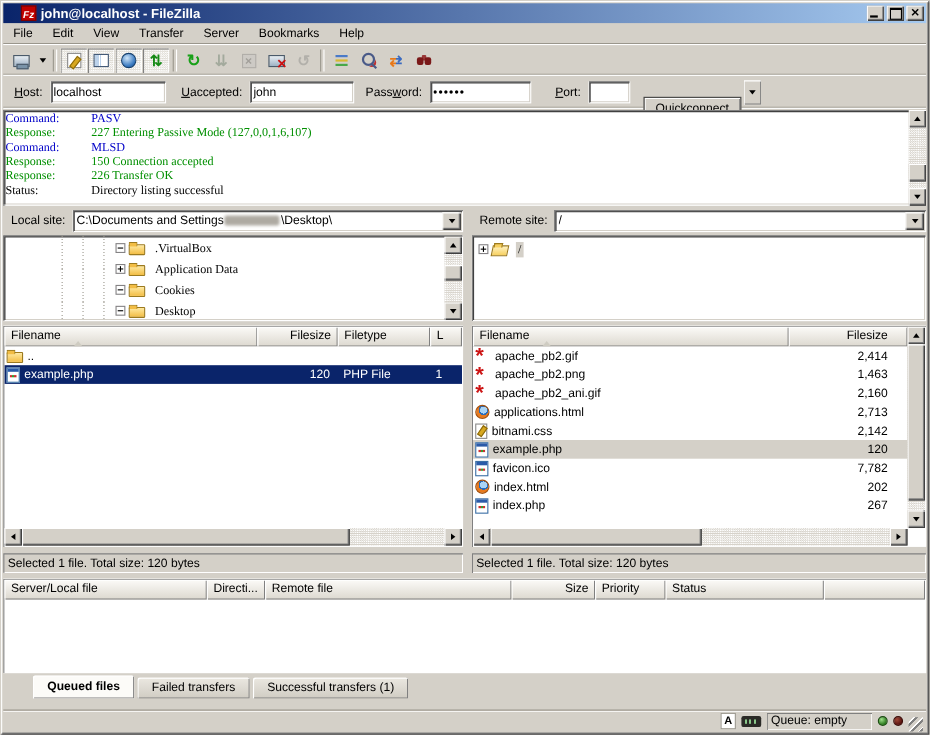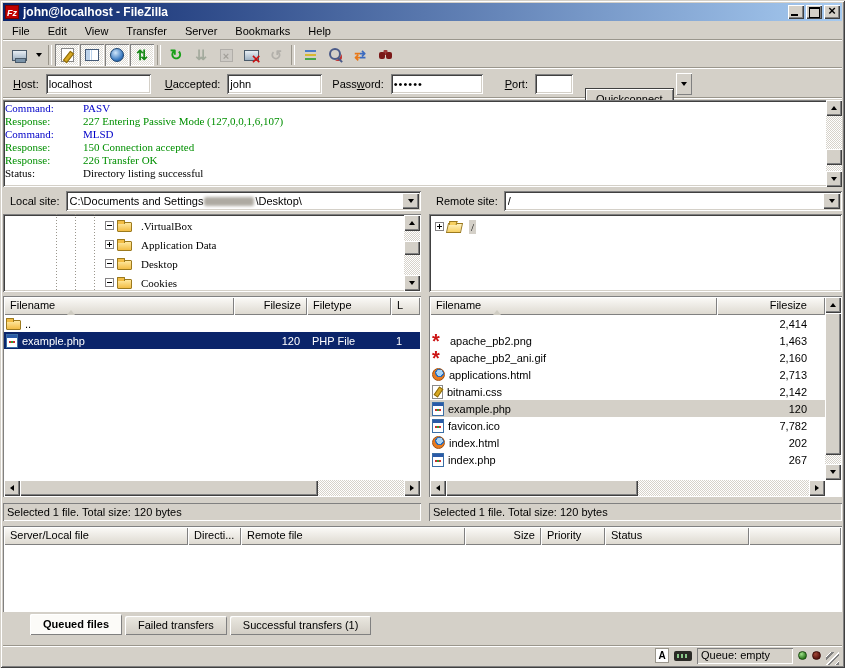--- a/index.html
+++ b/index.html
@@ -16,21 +16,21 @@
   .sunken-white { background:#fff;
     box-shadow: inset 1px 1px 0 #808080, inset -1px -1px 0 #ffffff,
                 inset 2px 2px 0 #404040, inset -2px -2px 0 #d4d0c8; font-family: Liberation Serif, serif; }
 
   
   .titlebar{ position:absolute; left:3px; right:3px; top:3px; height:18px;
     background:linear-gradient(90deg,#0a246a,#a6caf0);
     display:flex; align-items:center; padding:0 2px; }
   .fz-icon{ width:14px; height:14px; background:#c00000; color:#fff; font-weight:bold;
     font-size:9px; line-height:14px; text-align:center; font-style:italic; margin-right:4px;
-    border:1px solid #7a0000; }
+    border:1px solid #7a0000;margin-left:14px; }
   .title-text{ color:#fff; font-weight:bold; font-size:12px; flex:1; white-space:nowrap; overflow:hidden; }
   .winbtns{ display:flex; gap:2px; }
   .wbtn{ width:16px; height:14px; position:relative; background:#d4d0c8;
     box-shadow: inset 1px 1px 0 #fff, inset -1px -1px 0 #404040, inset -2px -2px 0 #808080; }
   .wbtn.min::after{ content:""; position:absolute; left:3px; bottom:3px; width:7px; height:2px; background:#000; }
   .wbtn.max::after{ content:""; position:absolute; left:3px; top:2px; width:9px; height:8px;
     border:1px solid #000; border-top:2px solid #000; }
   .wbtn.close::after{ content:"×"; position:absolute; left:0; right:0; top:-1px; text-align:center;
     font-size:13px; font-weight:bold; line-height:14px; }
 
@@ -414,29 +414,29 @@
             <span class="tlabel">.VirtualBox</span>
           </div>
 
           <div class="trow">
             <span class="texp indent-deep plus"></span>
             <span class="fic tico ic-folder"></span>
             <span class="tlabel">Application Data</span>
           </div>
 
           <div class="trow">
+            <span class="texp indent-deep line"></span>
+            <span class="fic tico ic-folder"></span>
+            <span class="tlabel">Cookies</span>
+          </div>
+
+          <div class="trow">
             <span class="texp indent-deep minus"></span>
             <span class="fic tico ic-folder"></span>
             <span class="tlabel">Desktop</span>
-          </div>
-
-          <div class="trow">
-            <span class="texp indent-deep line"></span>
-            <span class="fic tico ic-folder"></span>
-            <span class="tlabel">Cookies</span>
           </div>
         </div>
       <div class="vsb" style="right:1px; top:1px; bottom:1px;">
         <span class="sb-btn" style="top:0;">
             <span class="t-up"></span>
           </span>
         <span class="sb-track"></span>
         <span class="sb-thumb" style="top:26px; height:14px;"></span>
         <span class="sb-btn" style="bottom:0;">
             <span class="t-down"></span>
@@ -521,20 +521,24 @@
       <span class="hcell sorted">
             <span>Filename</span>
           </span>
           <span class="hcell alignr">
             <span>Filesize</span>
           </span>
         </div>
       <div class="lbody">
 
           <div class="frow">
+            <span class="cell c1">
+              <span class="fic ic-img"></span>
+              <span>apache_pb2.gif</span>
+            </span>
             <span class="cell c2">2,414</span>
           </div>
 
           <div class="frow">
             <span class="cell c1">
               <span class="fic ic-img"></span>
               <span>apache_pb2.png</span>
             </span>
             <span class="cell c2">1,463</span>
           </div>

